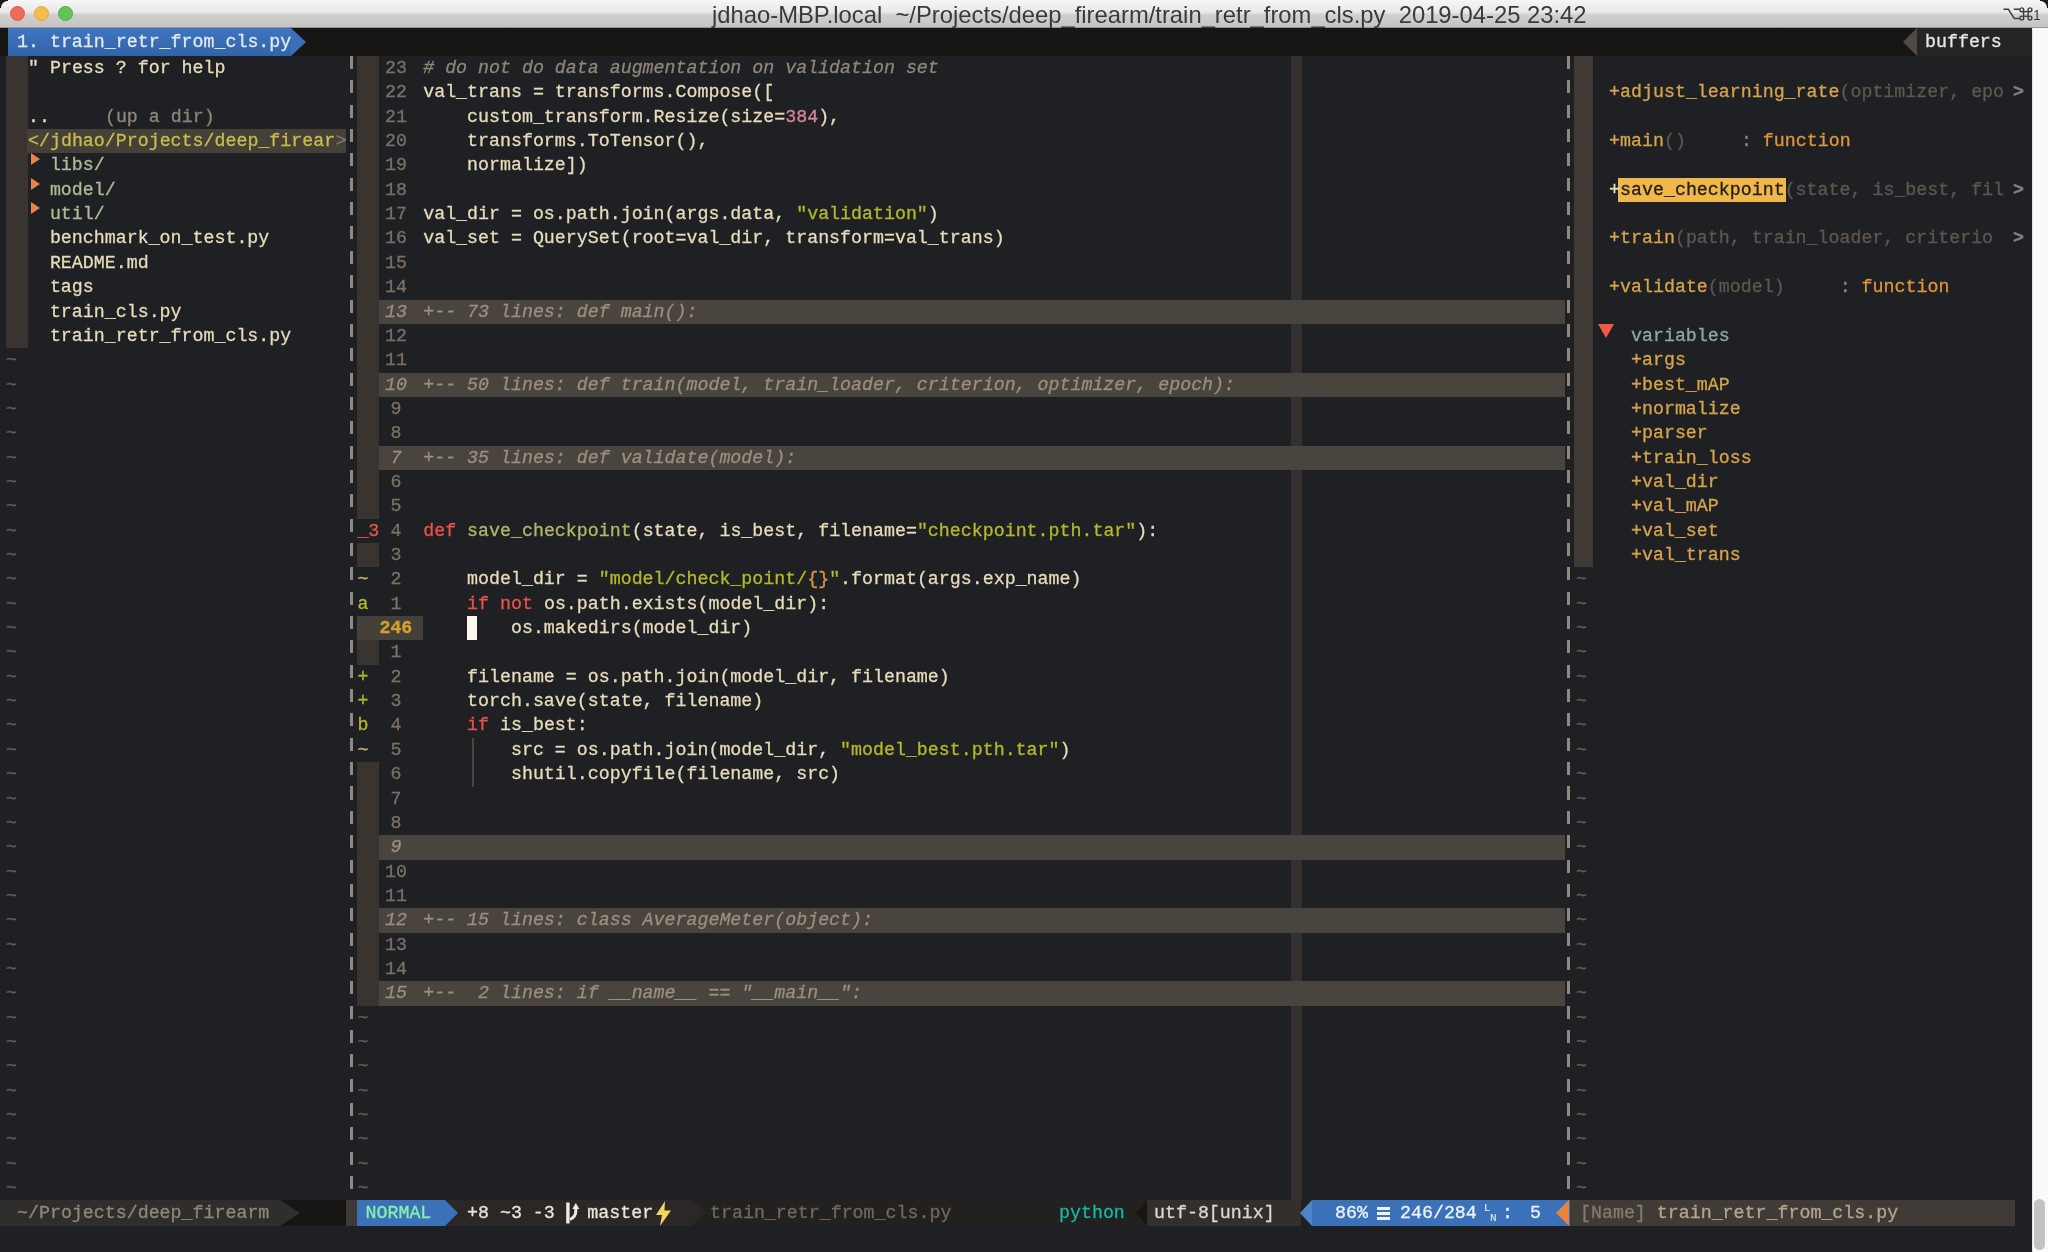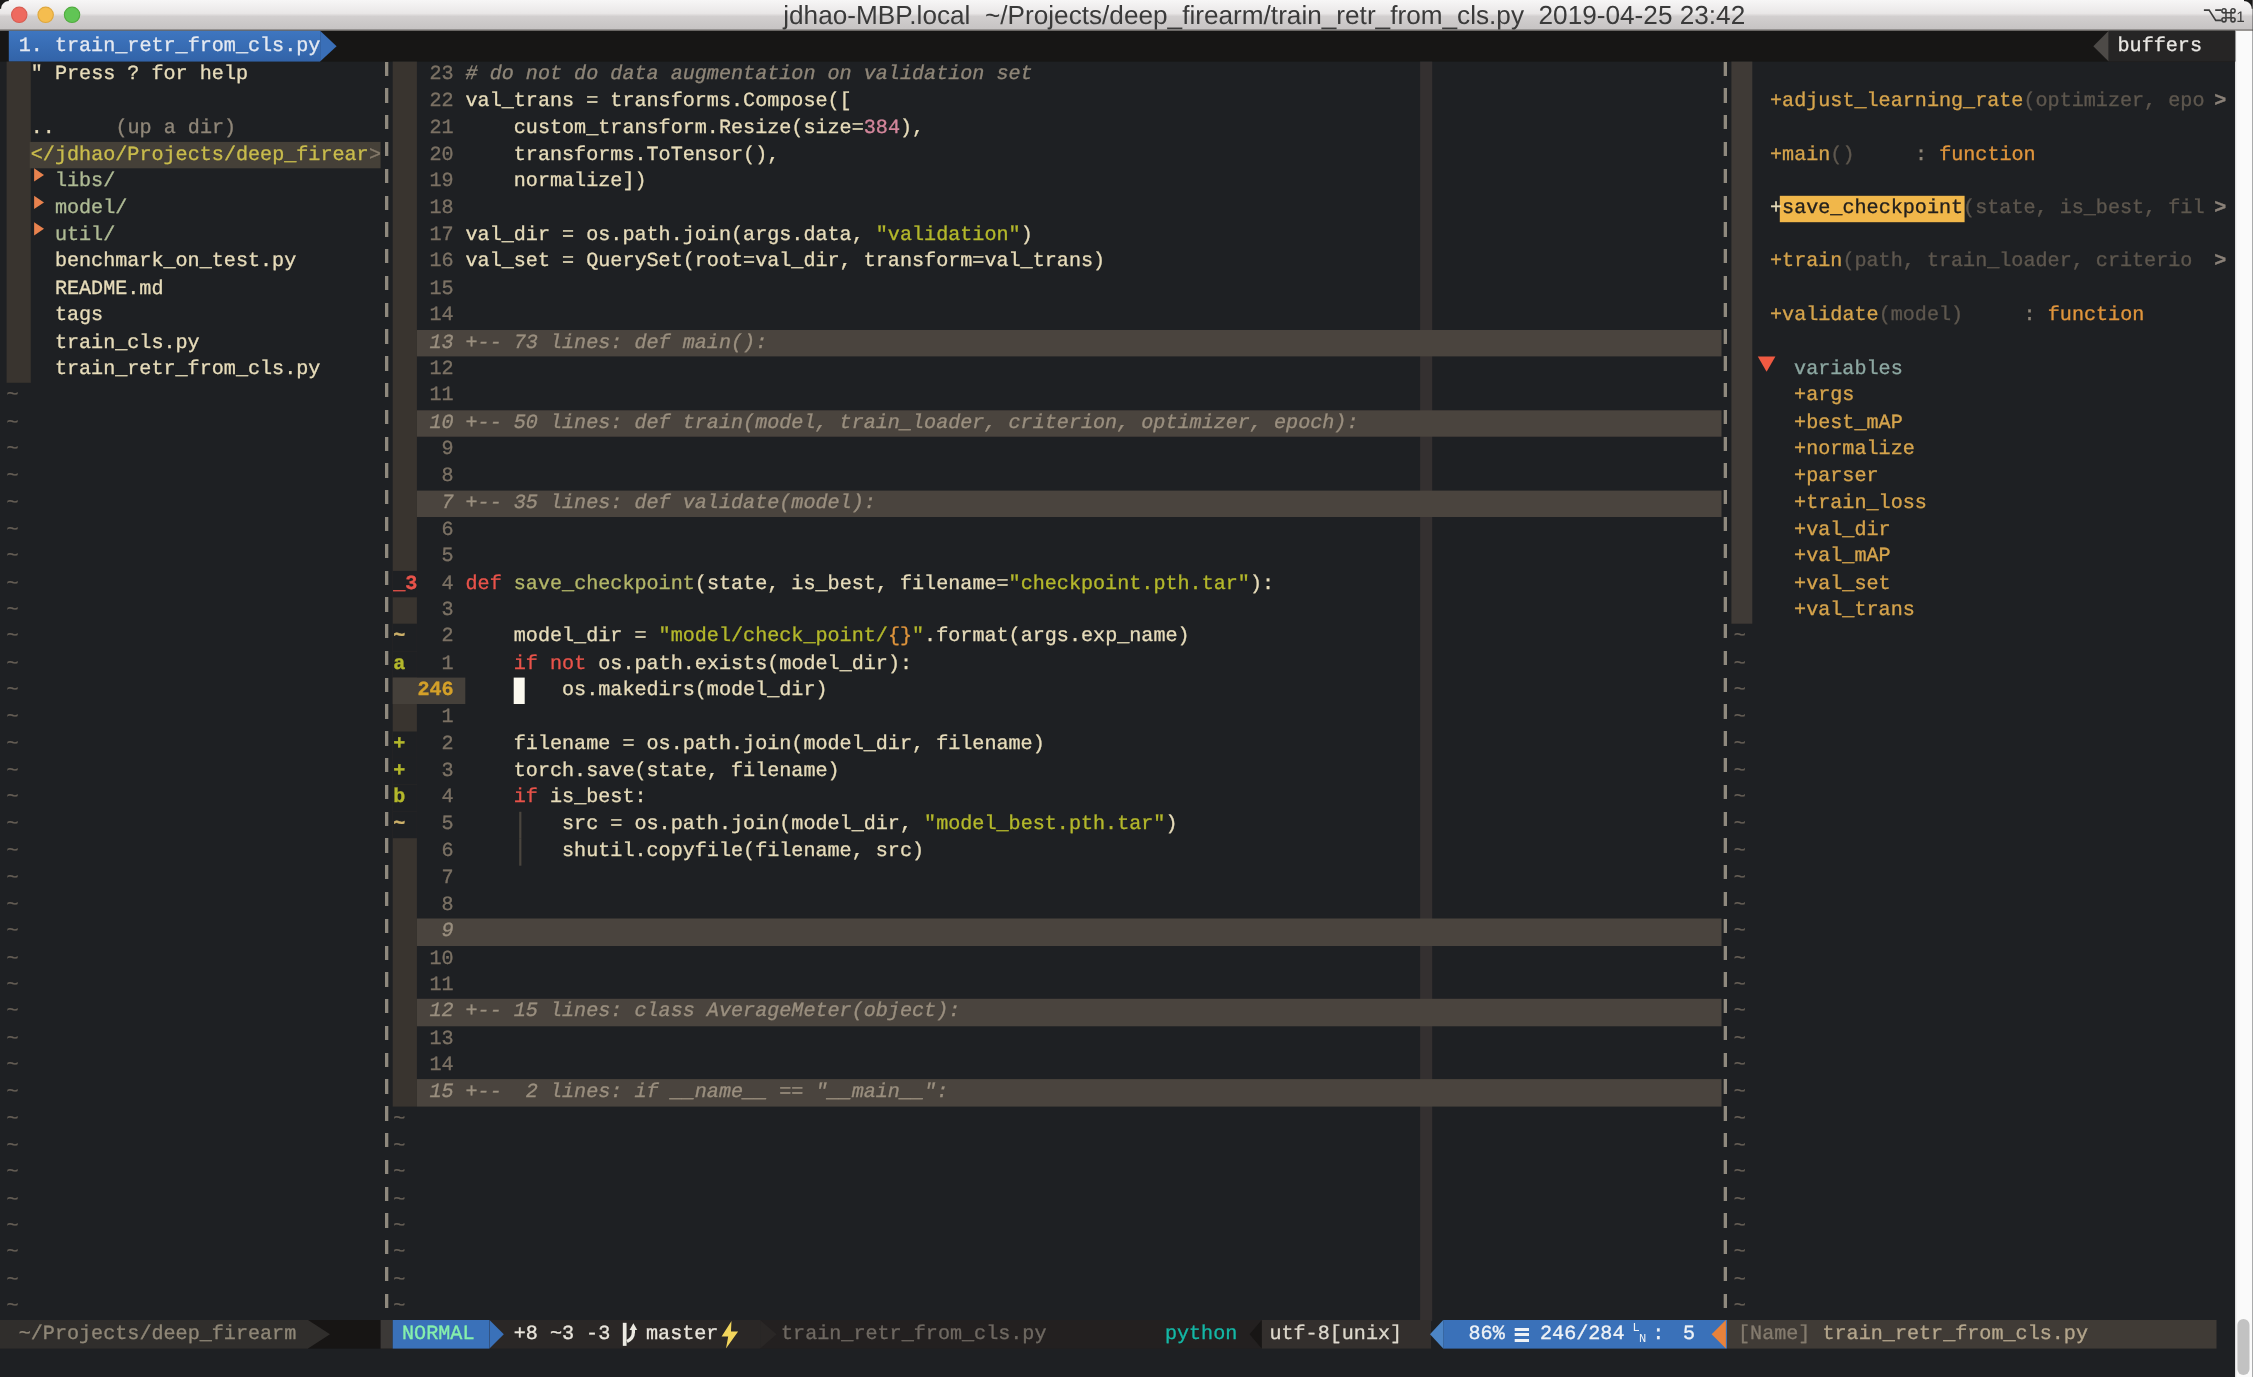--- a/index.html
+++ b/index.html
@@ -36,25 +36,25 @@
   .foldbar { left:379.4px; width:1185.8px; height:24.4px; background:#4a443e; }
   #cursnr { left:356.5px; top:616.1px; width:66.7px; height:24.4px; background:#45403a; }
   #nerdcl { left:27px; top:129.1px; width:318.5px; height:24.4px; background:#454038; }
   #savehl { left:1617.5px; top:177.8px; width:168px; height:24.4px; background:#f1b74a; }
   #cursor { left:466.9px; top:616.3px; width:10.6px; height:24.2px; background:#fbf9ef; }
   .sigbg { left:356.5px; width:22px; height:24.4px; background:#1e2023; }
   .iguide { width:2px; height:24.4px; background:#4a453e; left:472px; }
   
   .row { position:absolute; left:0; width:2032px; height:24.35px; line-height:24.45px; font-size:18.3px; white-space:pre; color:#e7dcba; -webkit-text-stroke:0.3px; }
   .row > span { position:absolute; top:0; }
-  .n  { left:379.4px; width:33px; text-align:right; color:#7b7164; }
+  .n  { left:379.4px; width:33px; text-align:center; color:#7b7164; }
   .t  { left:423.2px; }
   .t0 { left:28px; }
   .tg { left:1609.1px; }
-  .s  { left:357.4px;font-weight:bold; }
+  .s  { left:357.4px; }
   .cm { color:#8f8678; font-style:italic; }
   .red { color:#e9534a; }
   .grn { color:#b4b82b; }
   .pur { color:#d3869b; }
   .org { color:#e0953c; }
   .yel { color:#d6a44c; }
   .gry { color:#5e574e; }
   .dir { color:#afbb95; }
   .fold { color:#9a8f7f; font-style:italic; }
   .trunc { color:#8a8178; font-weight:bold; }

